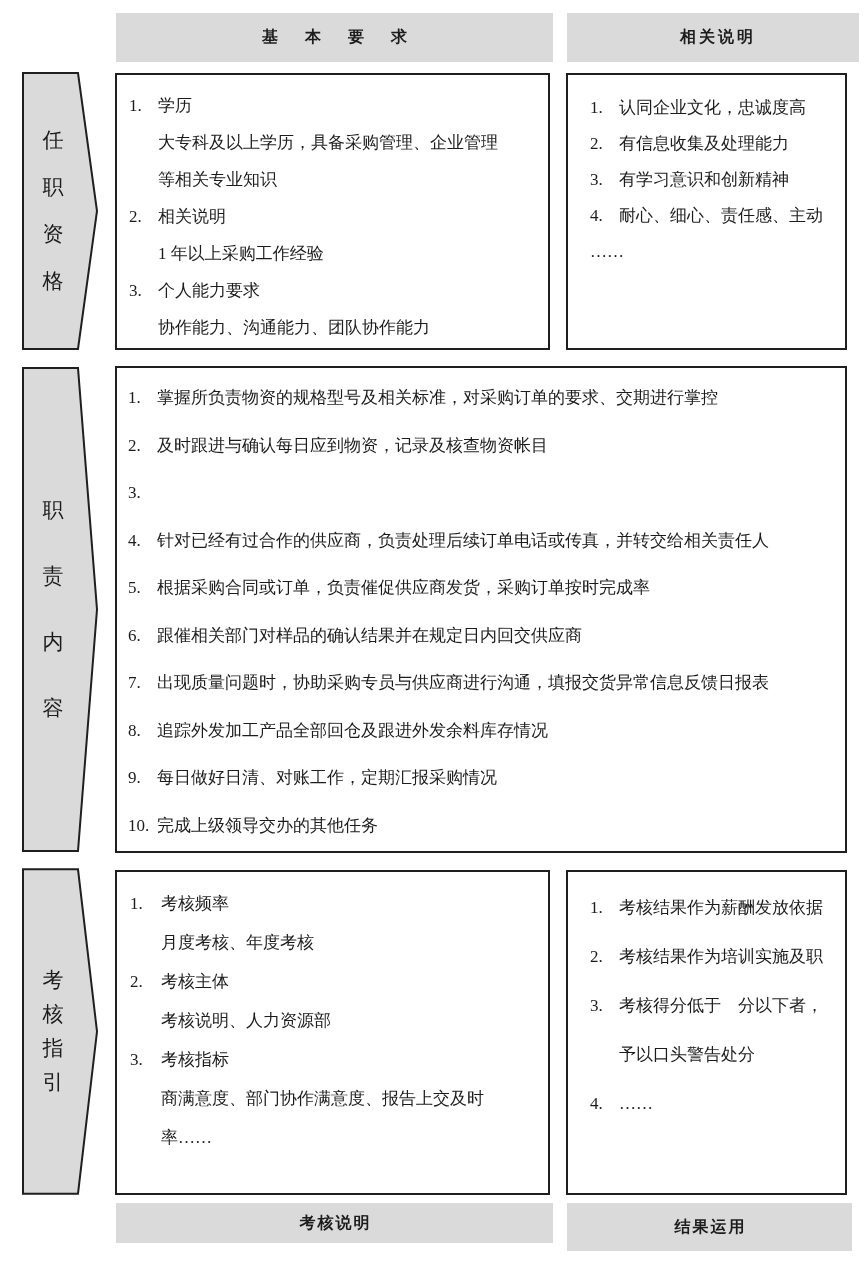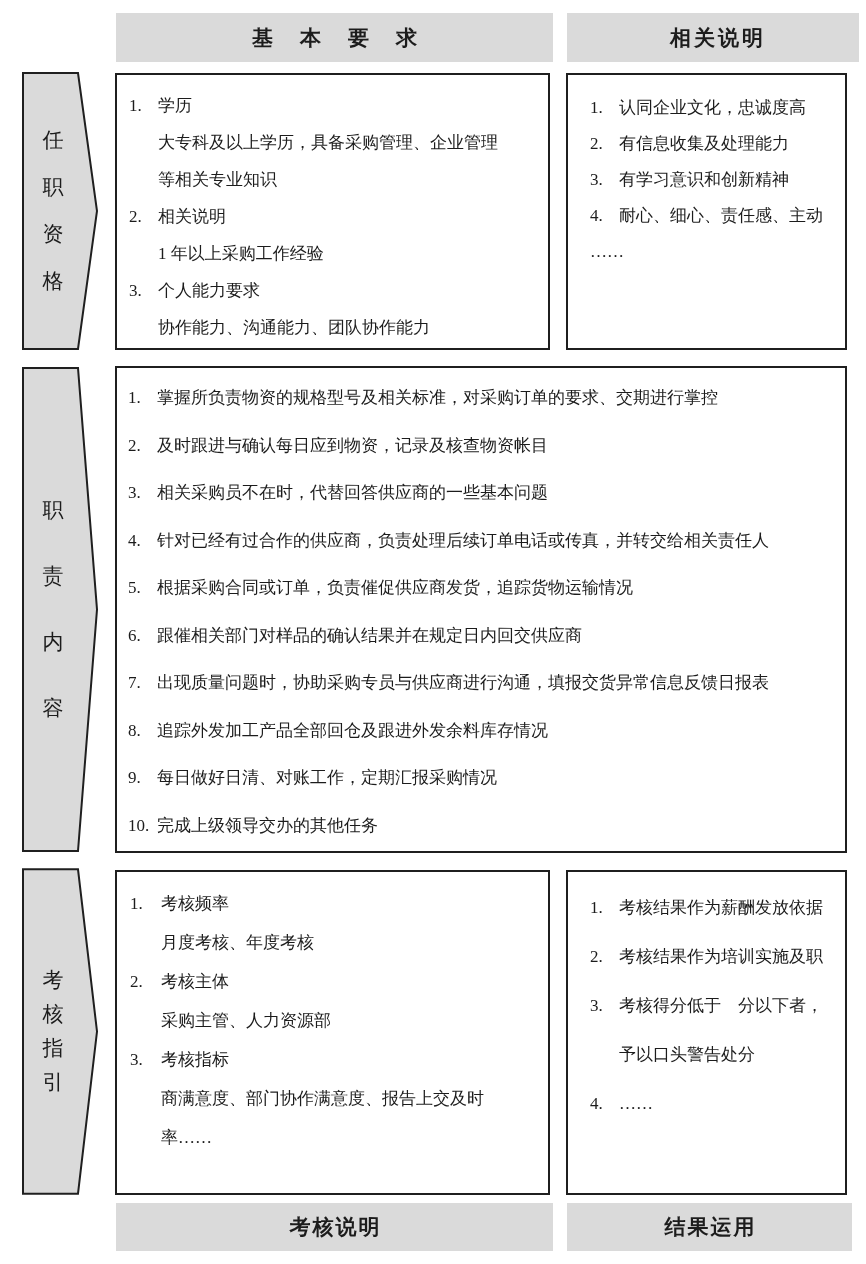--- a/index.html
+++ b/index.html
@@ -8,25 +8,25 @@
     width:866px;height:1264px;
     background:#ffffff;
     font-family:"Liberation Serif","DejaVu Serif",serif;
     color:#1c1c1c;
     overflow:hidden;
   }
   .graybar{
     position:absolute;
     background:#dadada;
     display:flex;align-items:center;justify-content:center;
-    font-weight:bold;font-size:21px;color:#1c1c1c;
+    font-weight:bold;font-size:16px;color:#1c1c1c;
   }
   #hdr-left{left:116px;top:13px;width:437px;height:49px;letter-spacing:27px;padding-left:27px;box-sizing:border-box;}
   #hdr-right{left:567px;top:13px;width:292px;height:49px;letter-spacing:3px;padding-left:10px;box-sizing:border-box;}
-  #ftr-left{left:116px;top:1203px;width:437px;height:48px;letter-spacing:2px;padding-left:2px;box-sizing:border-box;}
+  #ftr-left{left:116px;top:1203px;width:437px;height:40px;letter-spacing:2px;padding-left:2px;box-sizing:border-box;}
   #ftr-right{left:567px;top:1203px;width:285px;height:48px;letter-spacing:2px;padding-left:2px;box-sizing:border-box;text-align:center;}
 
   .arrow{position:absolute;left:22px;width:76px;}
   #arrow-1{top:72px;height:278px;}
   #arrow-2{top:366px;height:487px;}
   #arrow-3{top:868px;height:327px;}
   .arrow svg{position:absolute;left:0;top:0;width:100%;height:100%;display:block;}
   .arrow-chars{
     position:absolute;left:0;top:0;width:62px;height:100%;
     display:flex;flex-direction:column;align-items:center;justify-content:center;
@@ -154,29 +154,28 @@
   <div class="line">
         <span class="num">1.</span>
         <span class="txt">掌握所负责物资的规格型号及相关标准，对采购订单的要求、交期进行掌控</span>
       </div>
       <div class="line">
         <span class="num">2.</span>
         <span class="txt">及时跟进与确认每日应到物资，记录及核查物资帐目</span>
       </div>
       <div class="line">
         <span class="num">3.</span>
-        <span class="txt">相关采购员不在时，代替回答供应商的一些基本问题</span>
       </div>
       <div class="line">
         <span class="num">4.</span>
         <span class="txt">针对已经有过合作的供应商，负责处理后续订单电话或传真，并转交给相关责任人</span>
       </div>
       <div class="line">
         <span class="num">5.</span>
-        <span class="txt">根据采购合同或订单，负责催促供应商发货，追踪货物运输情况</span>
+        <span class="txt">根据采购合同或订单，负责催促供应商发货，采购订单按时完成率</span>
       </div>
       <div class="line">
         <span class="num">6.</span>
         <span class="txt">跟催相关部门对样品的确认结果并在规定日内回交供应商</span>
       </div>
       <div class="line">
         <span class="num">7.</span>
         <span class="txt">出现质量问题时，协助采购专员与供应商进行沟通，填报交货异常信息反馈日报表</span>
       </div>
       <div class="line">
@@ -215,21 +214,21 @@
       <div class="line">
         <span class="num"></span>
         <span class="txt">月度考核、年度考核</span>
       </div>
       <div class="line">
         <span class="num">2.</span>
         <span class="txt">考核主体</span>
       </div>
       <div class="line">
         <span class="num"></span>
-        <span class="txt">采购主管、人力资源部</span>
+        <span class="txt">考核说明、人力资源部</span>
       </div>
       <div class="line">
         <span class="num">3.</span>
         <span class="txt">考核指标</span>
       </div>
       <div class="line">
         <span class="num"></span>
         <span class="txt">商满意度、部门协作满意度、报告上交及时</span>
       </div>
       <div class="line">

